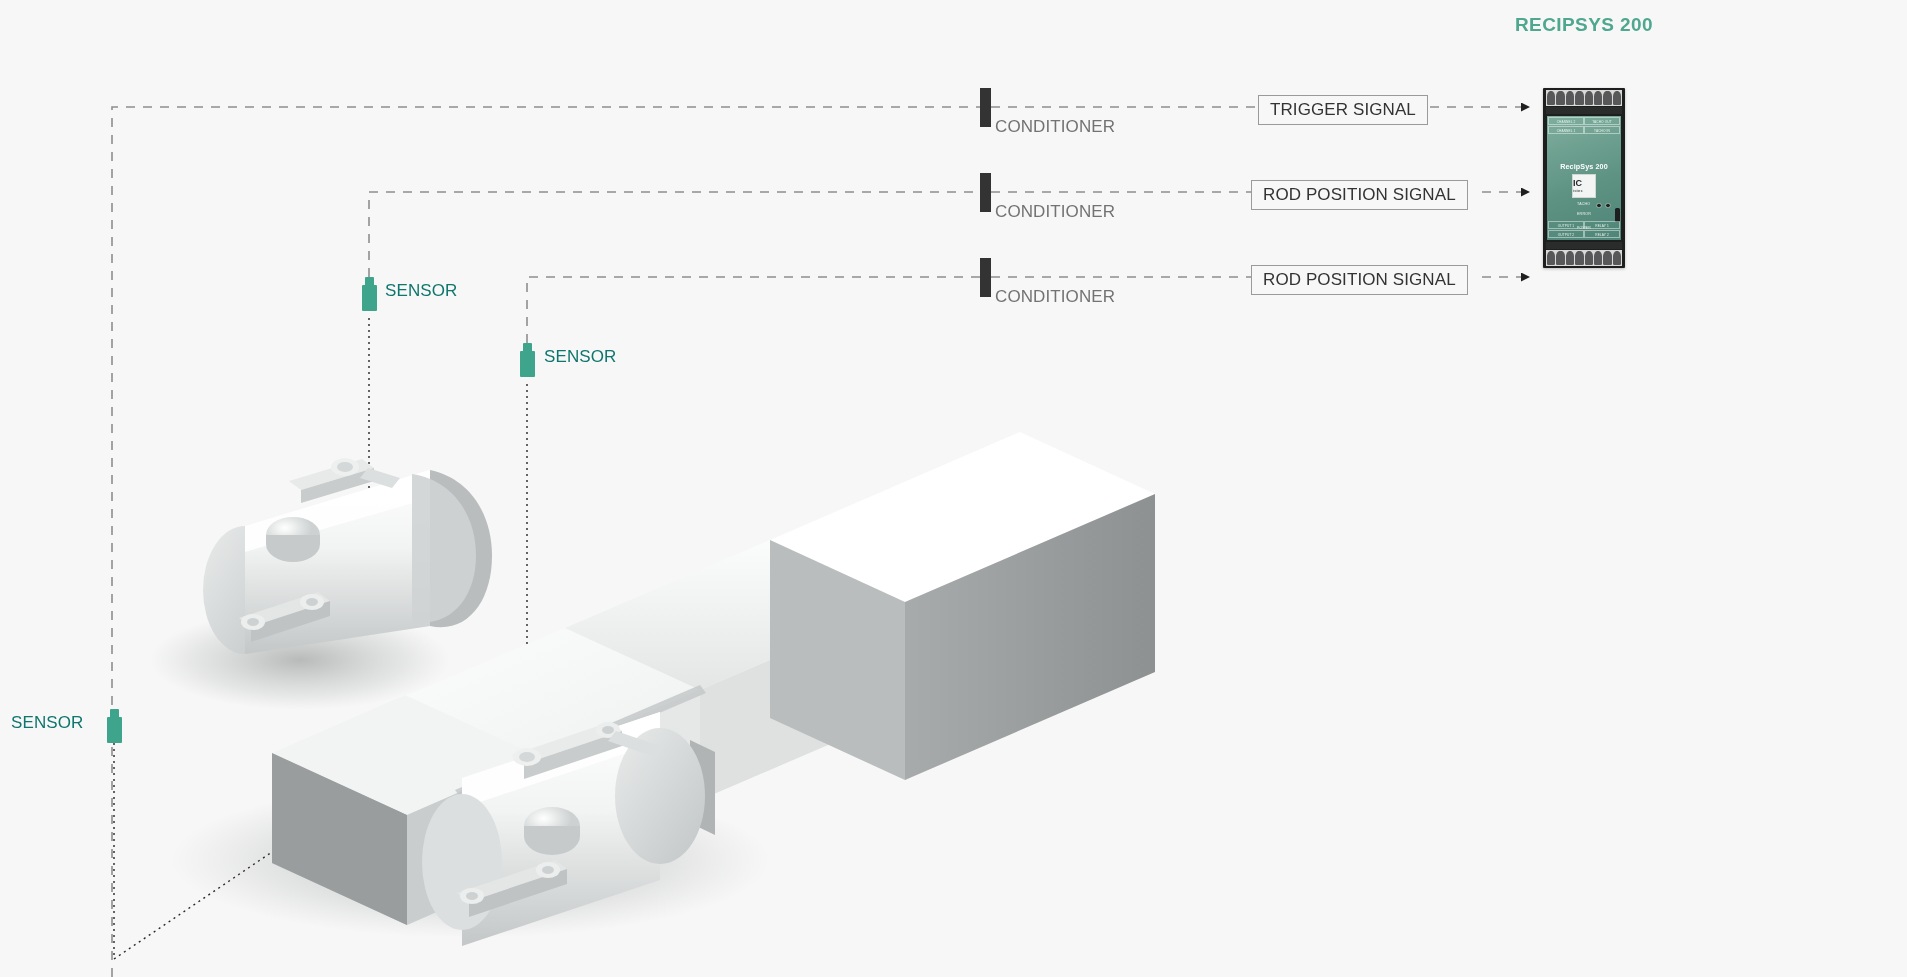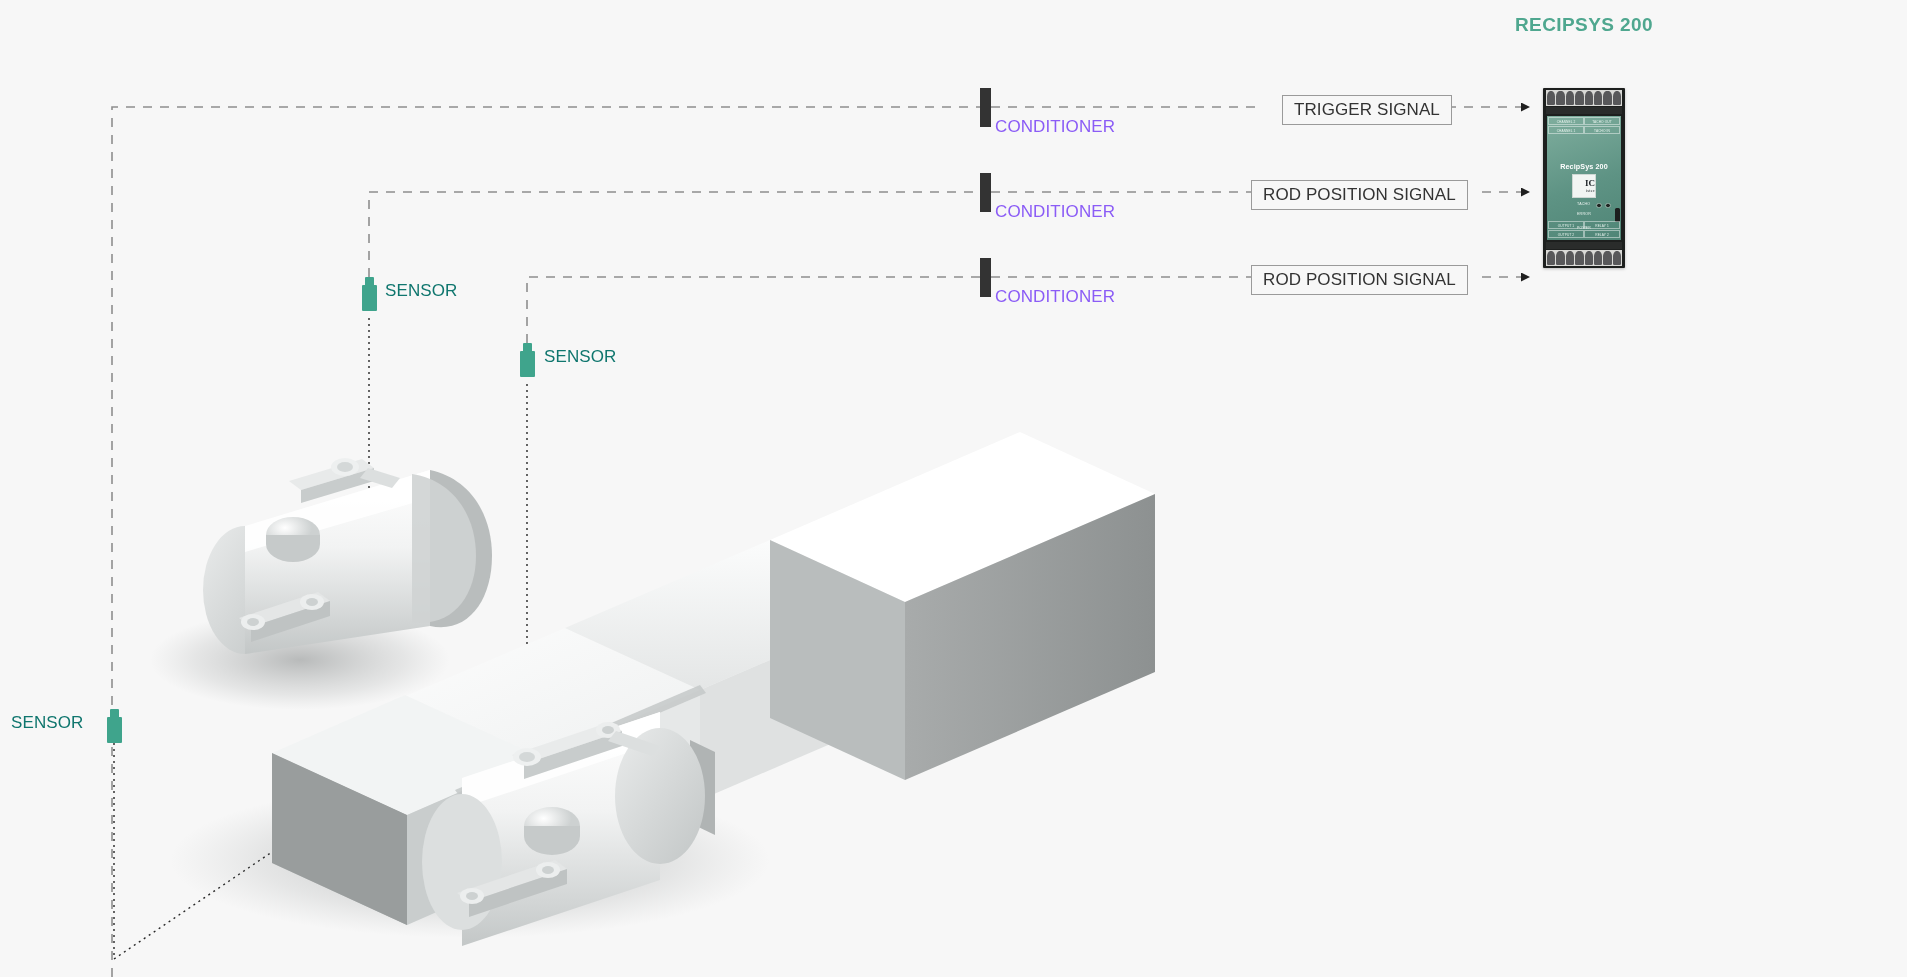--- a/index.html
+++ b/index.html
@@ -31,21 +31,21 @@
   .output-item{
     font-size:17px;color:#3a3a3a;margin-bottom:16px;
     white-space:nowrap;letter-spacing:.1px;
   }
 
   
   .cond-bar{
     position:absolute;width:11px;height:39px;background:#333333;
   }
   .cond-label{
-    position:absolute;font-size:17px;color:#8b5cf6;white-space:nowrap;
+    position:absolute;font-size:17px;color:#737373;white-space:nowrap;
     letter-spacing:.1px;
   }
 
   
   .sig-box{
     position:absolute;
     border:1px solid #9a9a9a;
     background:#f7f7f7;
     font-size:17px;color:#333;
     padding:5px 11px 6px 11px;
@@ -105,21 +105,21 @@
     text-align:center;overflow:hidden;white-space:nowrap;
     letter-spacing:.1px;
   }
   .dev-name{
     position:absolute;left:0;right:0;top:46px;text-align:center;
     font-size:7.2px;font-weight:bold;color:#ffffff;letter-spacing:.1px;
   }
   .dev-logo{
     position:absolute;left:50%;top:58px;transform:translateX(-50%);
     width:22px;height:22px;background:#f2f5f3;border:.5px solid #cfd8d4;
-    display:flex;flex-direction:column;align-items:flex-end;justify-content:center;font-family:Liberation Serif, serif;
+    display:flex;flex-direction:column;align-items:flex-start;justify-content:center;
   }
   .dev-logo .ic{font-size:9px;font-weight:bold;color:#20262a;line-height:9px;}
   .dev-logo .istec{font-size:4.4px;color:#20262a;letter-spacing:.2px;}
   .dev-ledlabel{
     position:absolute;left:30px;font-size:3.6px;color:#eaf3ef;letter-spacing:.2px;
   }
   .dev-ledlabel.a{top:86px;}
   .dev-ledlabel.b{top:96px;}
   .dev-led{
     position:absolute;width:3.5px;height:3.5px;border-radius:50%;
@@ -318,21 +318,21 @@
 
   <div class="cond-bar" style="left:980px;top:88px;"></div>
   <div class="cond-label" style="left:995px;top:117px;">CONDITIONER</div>
 
   <div class="cond-bar" style="left:980px;top:173px;"></div>
   <div class="cond-label" style="left:995px;top:202px;">CONDITIONER</div>
 
   <div class="cond-bar" style="left:980px;top:258px;"></div>
   <div class="cond-label" style="left:995px;top:287px;">CONDITIONER</div>
 
-  <div class="sig-box" style="left:1258px;top:95px;margin-left:24px;">TRIGGER SIGNAL</div>
+  <div class="sig-box" style="left:1258px;top:95px;">TRIGGER SIGNAL</div>
   <div class="sig-box" style="left:1251px;top:180px;">ROD POSITION SIGNAL</div>
   <div class="sig-box" style="left:1251px;top:265px;">ROD POSITION SIGNAL</div>
 
   <div class="sensor-ico" style="left:362px;top:277px;">
     <span class="neck"></span>
     <span class="body"></span>
   </div>
   <div class="sensor-label" style="left:385px;top:281px;">SENSOR</div>
 
   <div class="sensor-ico" style="left:520px;top:343px;">

